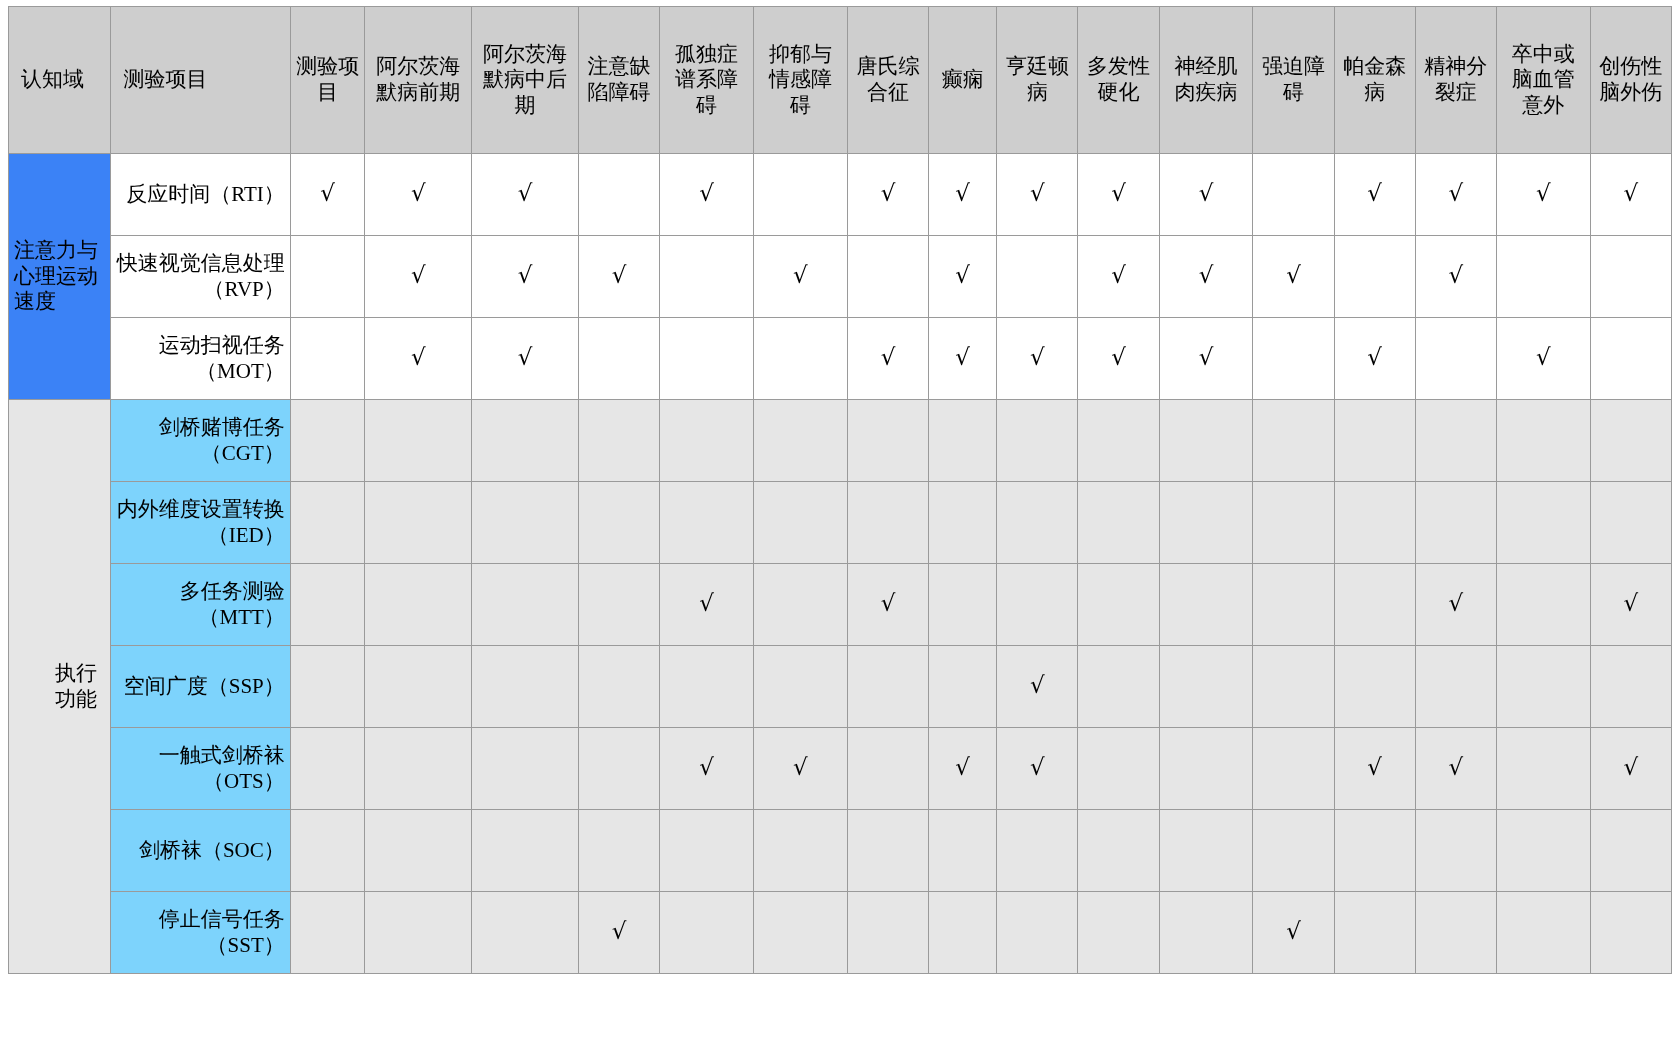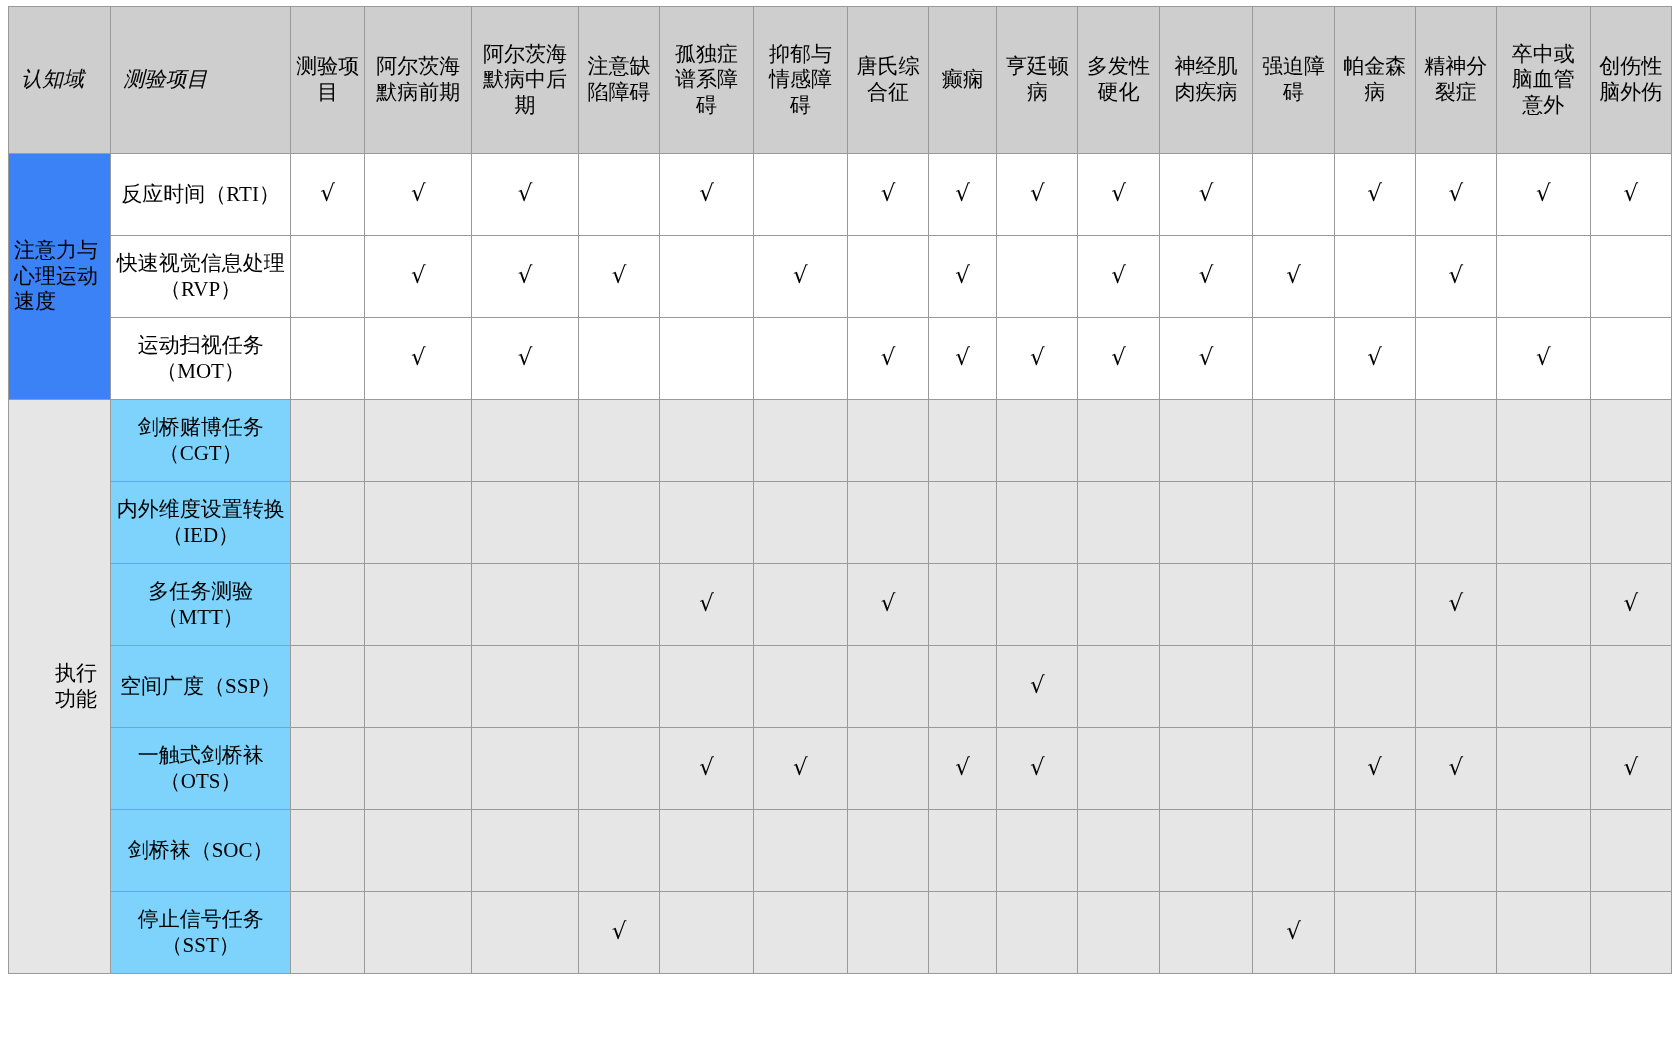--- a/index.html
+++ b/index.html
@@ -36,36 +36,35 @@
   thead th {
     background: #cecece;
     text-align: center;
     height: 138px;
     font-size: 21.5px;
   }
   thead th.corner-domain,
   thead th.corner-test {
     text-align: left;
     padding-left: 12px;
-    font-style: italic;
   }
   td.domain-cell {
     background: #3b82f6;
     text-align: left;
     padding-left: 12px;
     font-size: 21.5px;
     width: 96px;
   }
   td.domain-cell.shaded {
     background: #e6e6e6;
     padding-left: 46px;
   }
   td.test-cell {
     background: #ffffff;
-    text-align: center;
+    text-align: right;
     padding-left: 10px;
     font-size: 21.5px;
     margin-top: 20px;
   }
   td.test-cell.shaded {
     background: #7dd3fc;
   }
   td.mark-cell {
     text-align: center;
     background: #ffffff;

